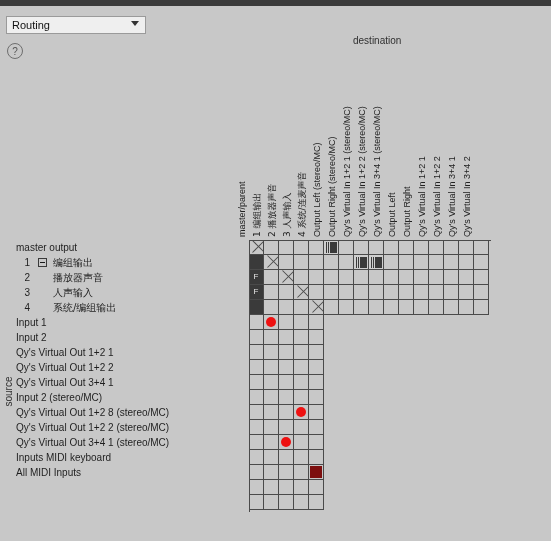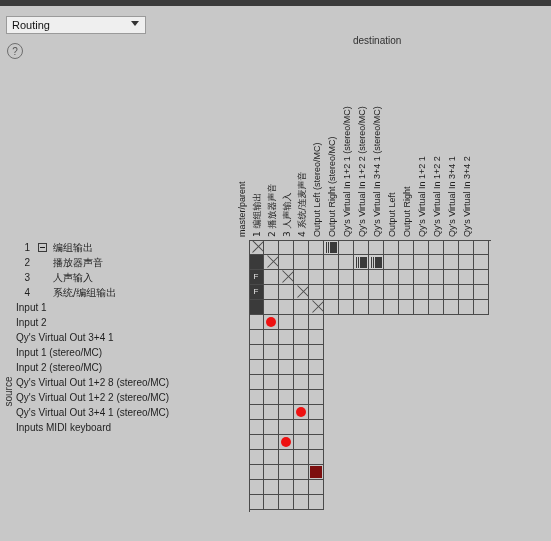--- a/index.html
+++ b/index.html
@@ -203,20 +203,23 @@
       <span>Qy's Virtual In 1+2 2</span>
     </div>
     <div class="colhead" style="left: 210px;">
       <span>Qy's Virtual In 3+4 1</span>
     </div>
     <div class="colhead" style="left: 225px;">
       <span>Qy's Virtual In 3+4 2</span>
     </div>
   </div>
 <div id="rowlabels">
+    <div class="rowlabel plain">
+      <span class="txt">master output</span>
+    </div>
     <div class="rowlabel child">
       <span class="num">1</span>
       <span class="nodebox"></span>
       <span class="txt">编组输出</span>
     </div>
     <div class="rowlabel child">
       <span class="num">2</span>
       <span class="txt">播放器声音</span>
     </div>
     <div class="rowlabel child">
@@ -227,39 +230,45 @@
       <span class="num">4</span>
       <span class="txt">系统/编组输出</span>
     </div>
     <div class="rowlabel plain">
       <span class="txt">Input 1</span>
     </div>
     <div class="rowlabel plain">
       <span class="txt">Input 2</span>
     </div>
     <div class="rowlabel plain">
+      <span class="txt">Qy's Virtual Out 1+2 1</span>
+    </div>
+    <div class="rowlabel plain">
+      <span class="txt">Qy's Virtual Out 1+2 2</span>
+    </div>
+    <div class="rowlabel plain">
       <span class="txt">Qy's Virtual Out 3+4 1</span>
     </div>
     <div class="rowlabel plain">
-      <span class="txt">Input 1 (stereo/MC)</span>
-    </div>
-    <div class="rowlabel plain">
       <span class="txt">Input 2 (stereo/MC)</span>
     </div>
     <div class="rowlabel plain">
       <span class="txt">Qy's Virtual Out 1+2 8 (stereo/MC)</span>
     </div>
     <div class="rowlabel plain">
       <span class="txt">Qy's Virtual Out 1+2 2 (stereo/MC)</span>
     </div>
     <div class="rowlabel plain">
       <span class="txt">Qy's Virtual Out 3+4 1 (stereo/MC)</span>
     </div>
     <div class="rowlabel plain">
       <span class="txt">Inputs MIDI keyboard</span>
+    </div>
+    <div class="rowlabel plain">
+      <span class="txt">All MIDI Inputs</span>
     </div>
   </div>
 <div id="grid">
     <div class="grow" style="width: 240px;">
       <div class="cell m-x" style="left: 0px;"></div>
       <div class="cell" style="left: 15px;"></div>
       <div class="cell" style="left: 30px;"></div>
       <div class="cell" style="left: 45px;"></div>
       <div class="cell" style="left: 60px;"></div>
       <div class="cell m-midi" style="left: 75px;"></div>

